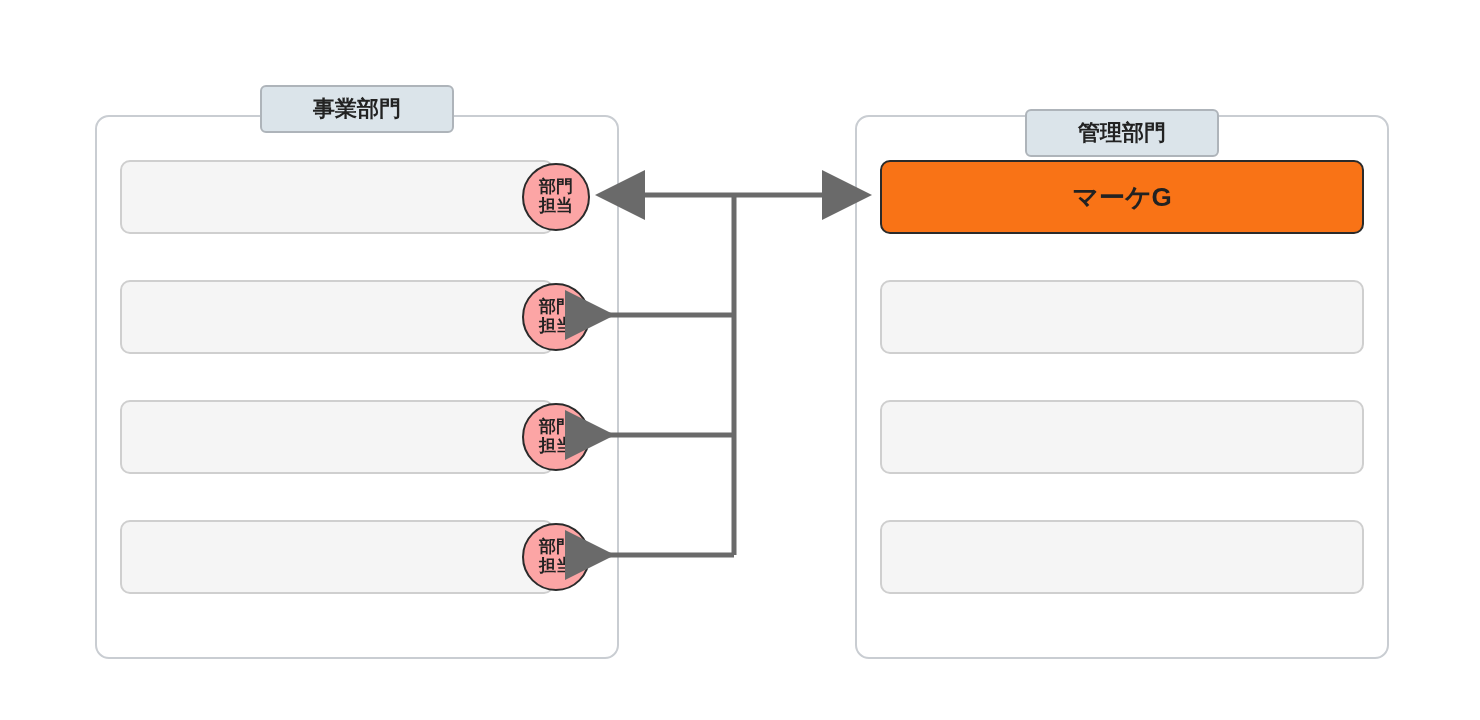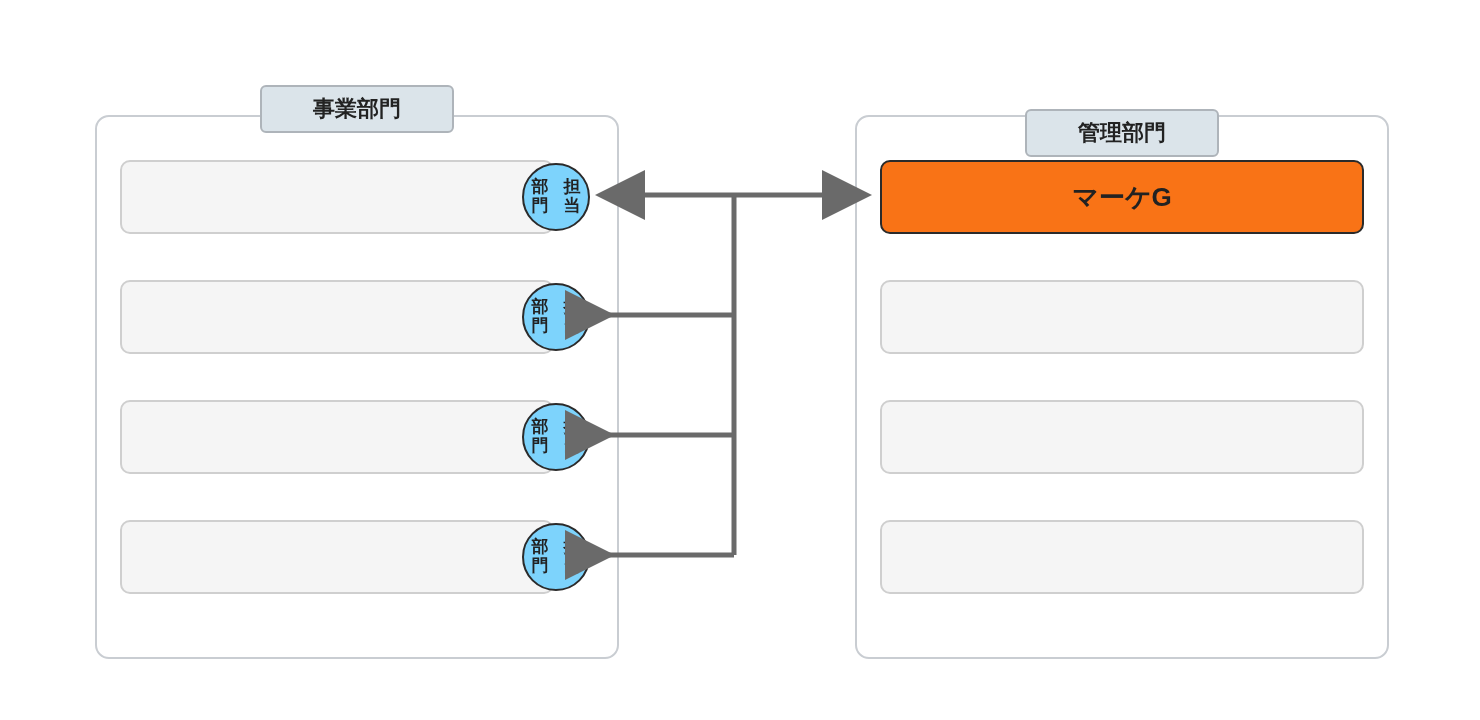--- a/index.html
+++ b/index.html
@@ -51,24 +51,24 @@
     justify-content: center;
     font-size: 26px;
     font-weight: 700;
     color: #222;
   }
   .staff-circle {
     position: absolute;
     width: 64px;
     height: 64px;
     border-radius: 50%;
-    background: #7dd3fc;
+    background: #fca5a5;
     border: 2.5px solid #2b2b2b;
     display: flex;
-    flex-direction: row;
+    flex-direction: column;
     align-items: center;
     justify-content: center;
     font-size: 17px;
     font-weight: 600;
     color: #222;
     line-height: 1.1;
     text-align: center;
   }
   svg.connectors {
     position: absolute;

